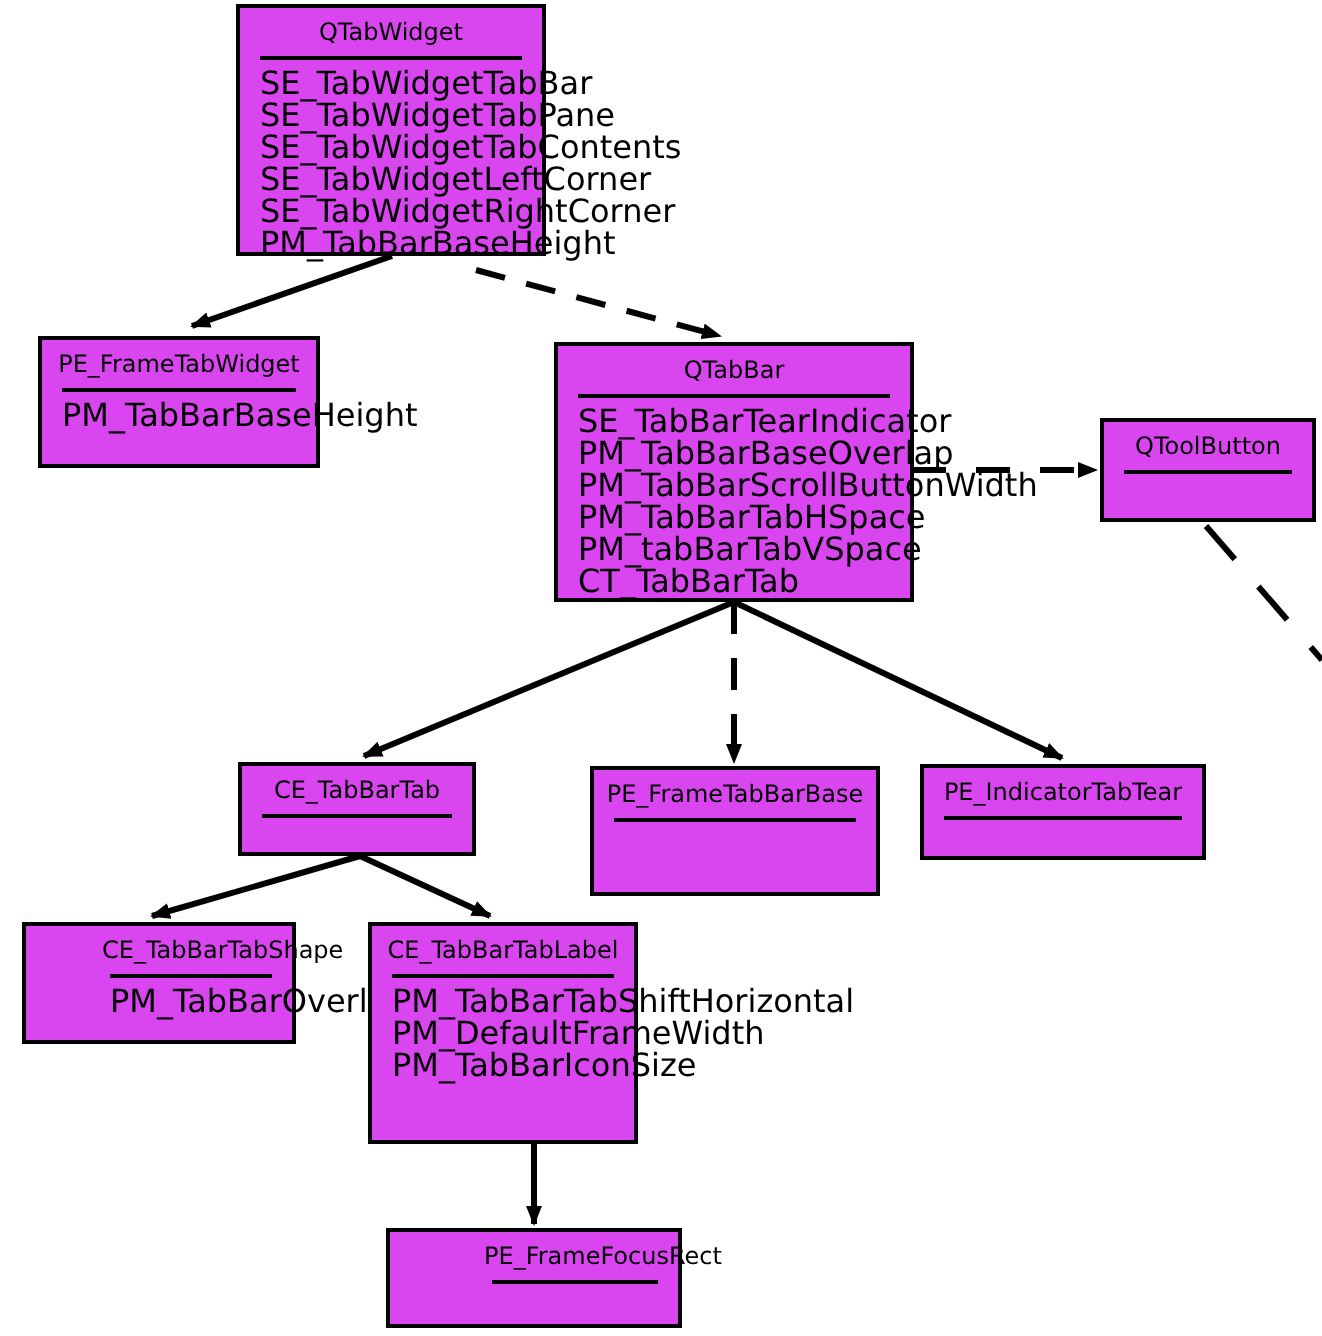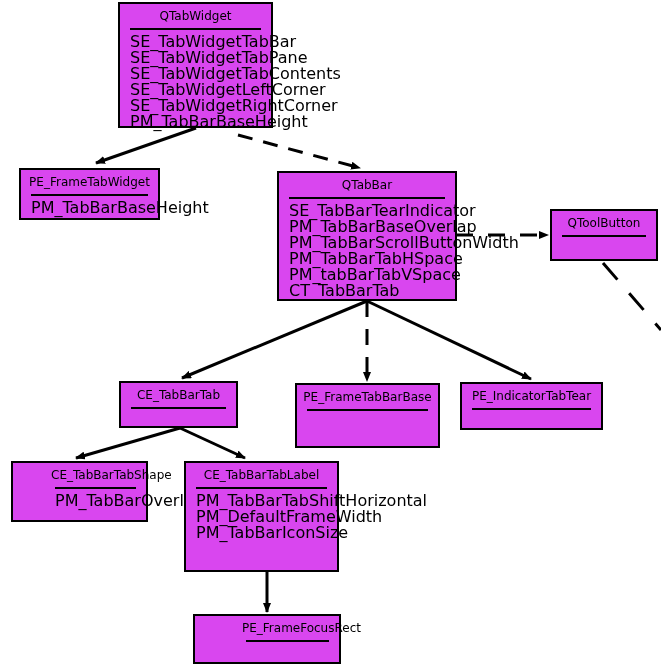--- a/index.html
+++ b/index.html
@@ -101,21 +101,21 @@
     <div class="node-attrs">
       <div class="attr">SE_TabWidgetTabBar</div>
       <div class="attr">SE_TabWidgetTabPane</div>
       <div class="attr">SE_TabWidgetTabContents</div>
       <div class="attr">SE_TabWidgetLeftCorner</div>
       <div class="attr">SE_TabWidgetRightCorner</div>
       <div class="attr">PM_TabBarBaseHeight</div>
     </div>
   </div>
 
-  <div class="node" style="left:19px; top:168px; width:141px; height:52px;">
+  <div class="node" style="left:19px; top:168px; width:141px; height:66px;">
     <div class="node-title">PE_FrameTabWidget</div>
     <div class="node-rule"></div>
     <div class="node-attrs">
       <div class="attr">PM_TabBarBaseHeight</div>
     </div>
   </div>
 
   <div class="node" style="left:277px; top:171px; width:180px; height:130px;">
     <div class="node-title">QTabBar</div>
     <div class="node-rule"></div>
@@ -154,21 +154,21 @@
   </div>
 
   <div class="node" style="left:11px; top:461px; width:137px; height:61px;padding-left:32px;">
     <div class="node-title">CE_TabBarTabShape</div>
     <div class="node-rule"></div>
     <div class="node-attrs">
       <div class="attr">PM_TabBarOverlap</div>
     </div>
   </div>
 
-  <div class="node" style="left:184px; top:461px; width:155px; height:111px;">
+  <div class="node" style="left:184px; top:461px; width:135px; height:111px;">
     <div class="node-title">CE_TabBarTabLabel</div>
     <div class="node-rule"></div>
     <div class="node-attrs">
       <div class="attr">PM_TabBarTabShiftHorizontal</div>
       <div class="attr">PM_DefaultFrameWidth</div>
       <div class="attr">PM_TabBarIconSize</div>
     </div>
   </div>
 
   <div class="node" style="left:193px; top:614px; width:148px; height:50px;padding-left:41px;">

